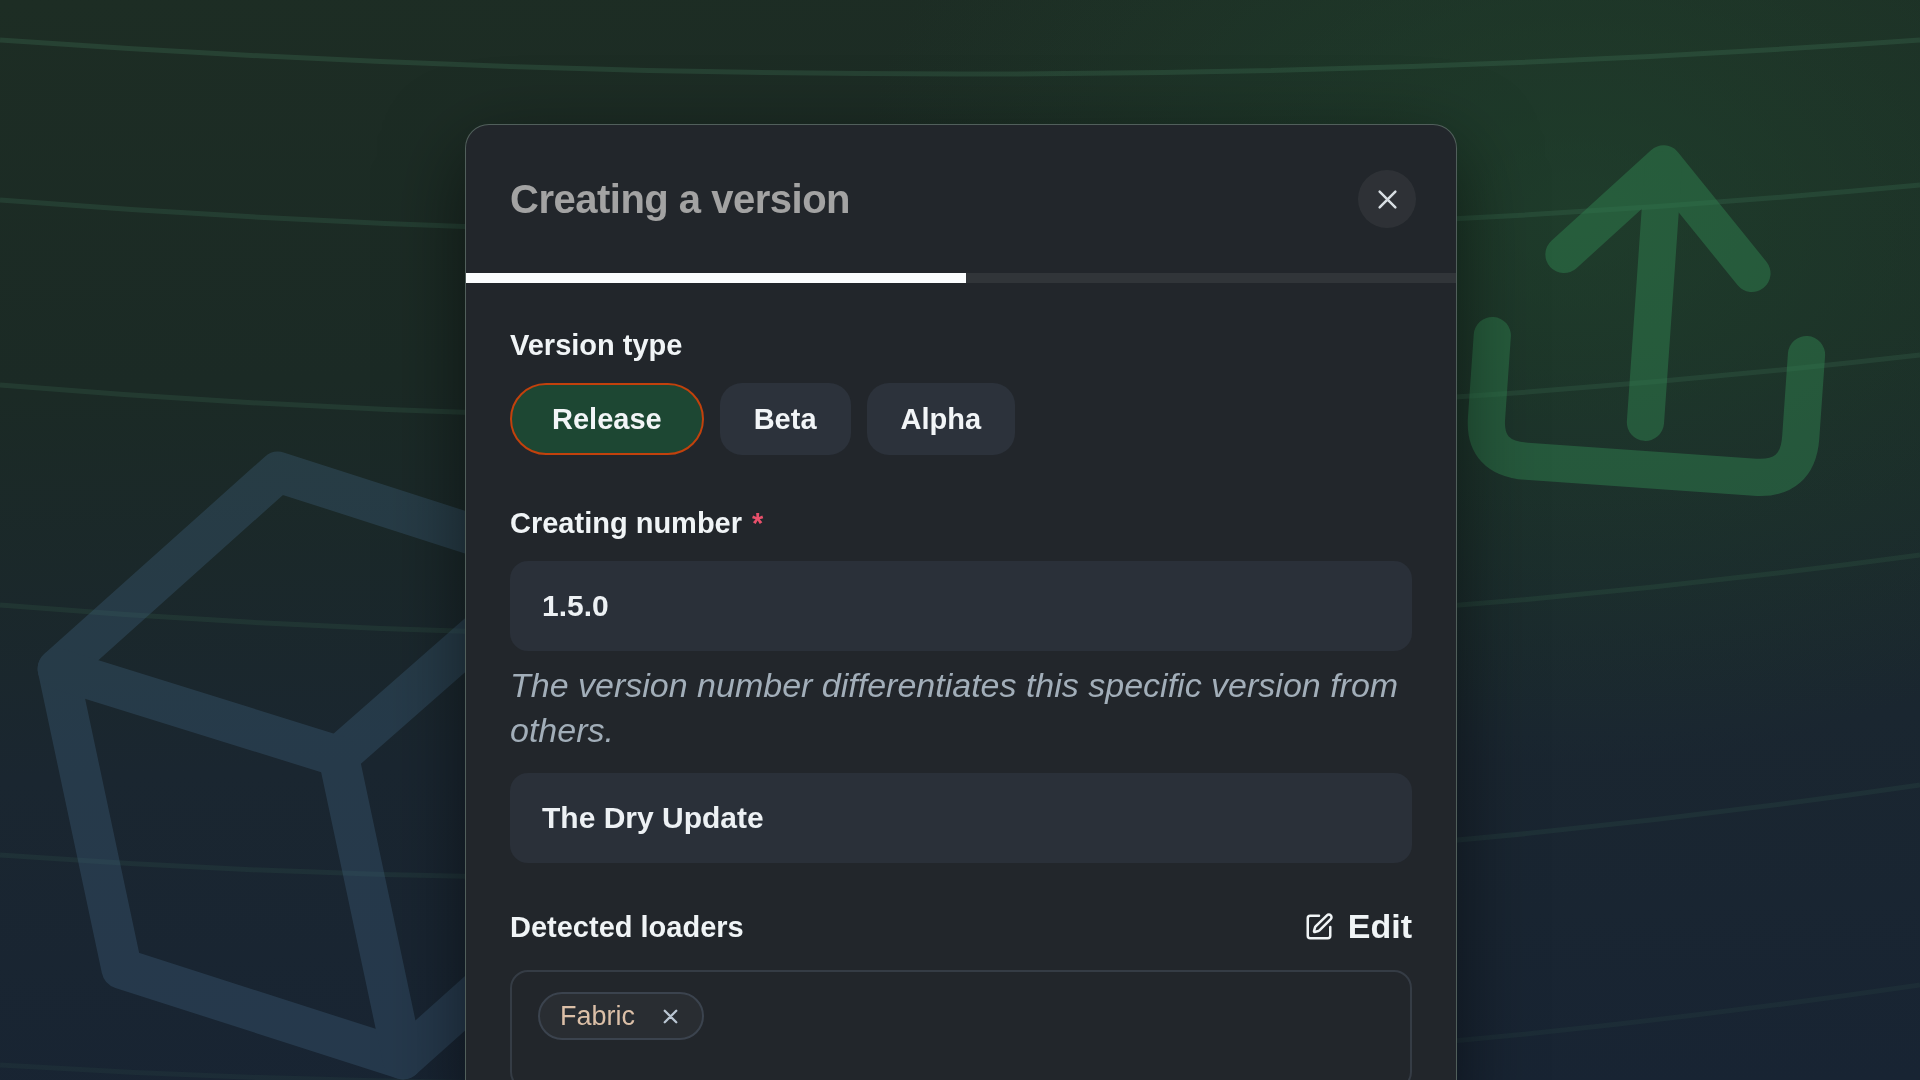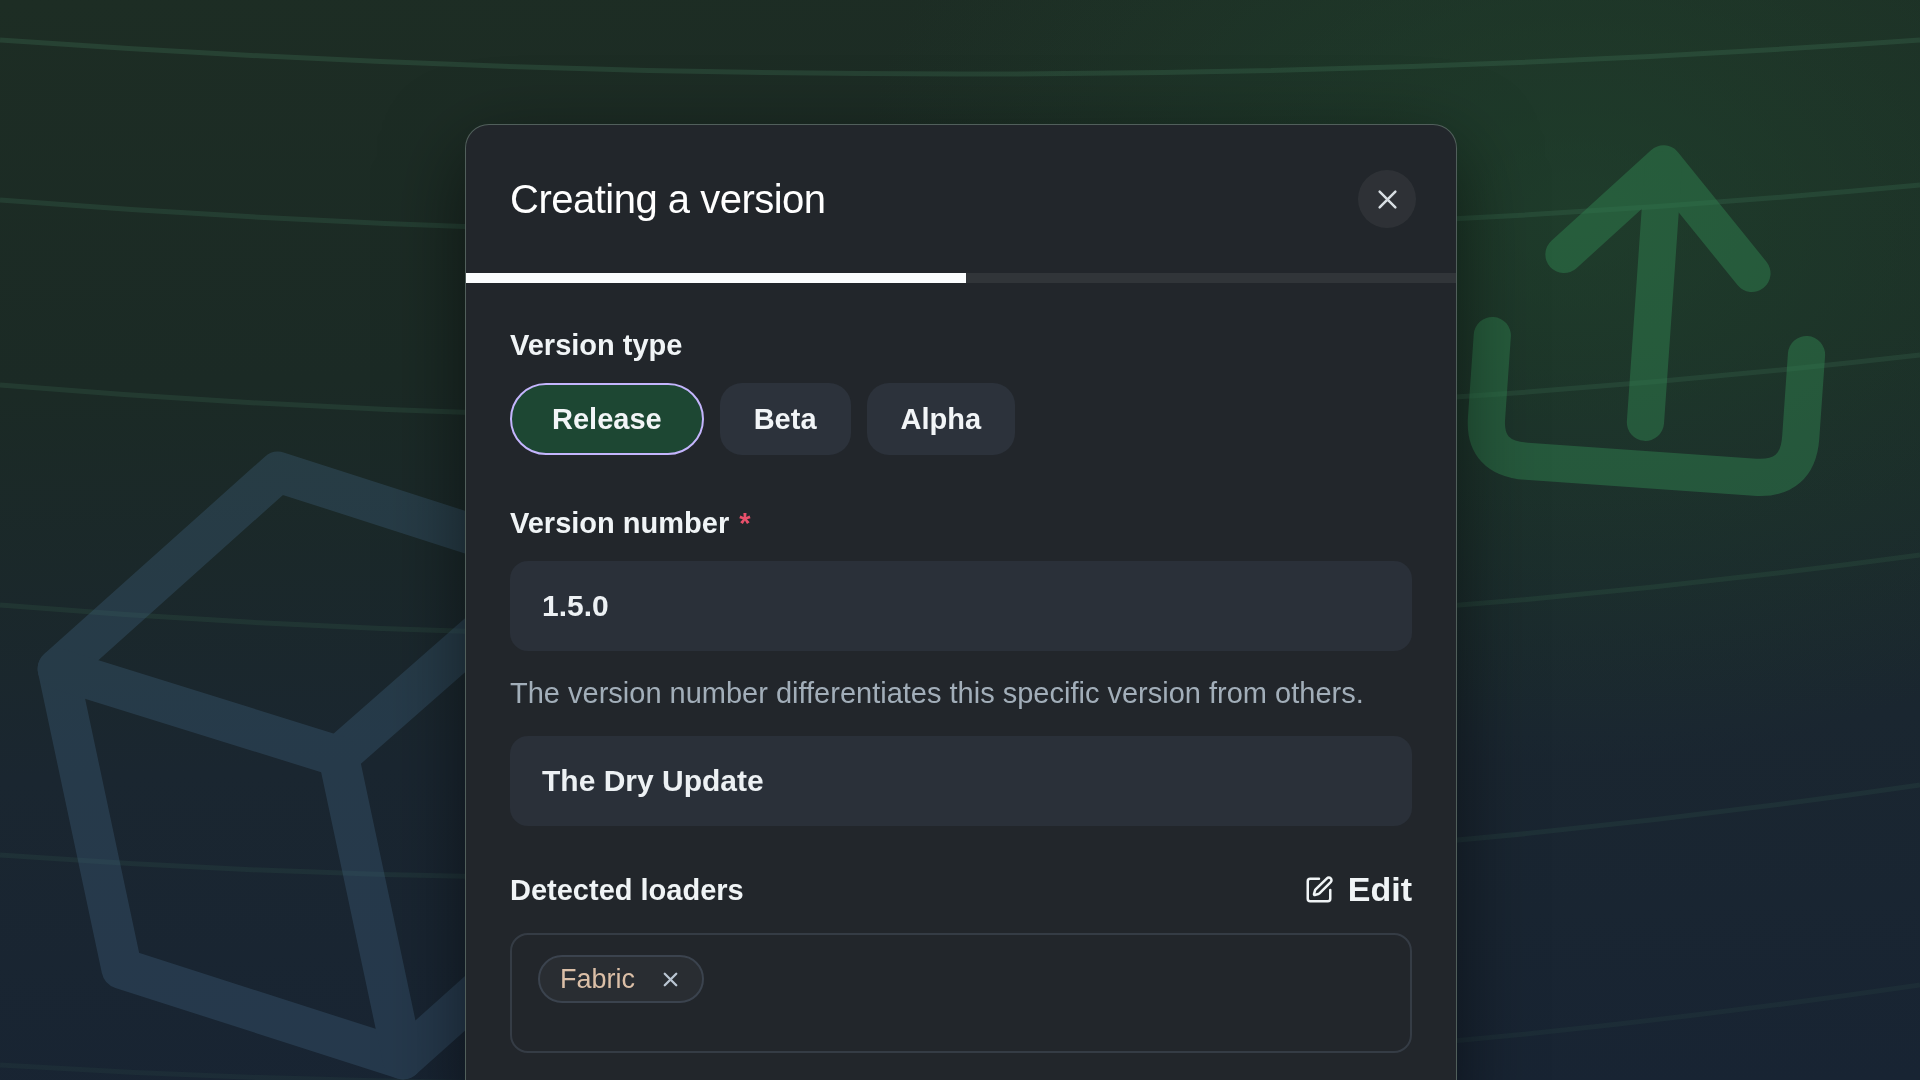--- a/index.html
+++ b/index.html
@@ -27,21 +27,21 @@
     border: 1px solid rgba(158,189,172,.38);
     border-radius: 24px;
     box-shadow: 0 26px 80px rgba(0,0,0,.5);
     overflow: hidden;
     color: #f0f4f6;
   }
   .modal-header {
     height: 148px; display: flex; align-items: center; justify-content: space-between;
     padding: 0 40px 0 44px;
   }
-  .modal-title { font-size: 40px; font-weight: 400; letter-spacing: -.5px; color: #ffffff; }
+  .modal-title { font-size: 40px; font-weight: 700; letter-spacing: -.5px; color: #a3a3a3; }
   .close-btn {
     width: 58px; height: 58px; border-radius: 50%;
     background: rgba(255,255,255,.055);
     border: none; display: flex; align-items: center; justify-content: center;
     cursor: pointer;
   }
   .progress-track { height: 10px; width: 100%; background: rgba(255,255,255,.07); }
   .progress-fill { height: 100%; width: 50.5%; background: #fbfdfe; }
 
   .modal-body { padding: 0 44px; }
@@ -51,32 +51,32 @@
   .asterisk { color: #e8506b; margin-left: 10px; font-weight: 700; }
 
   .type-row { display: flex; gap: 16px; margin-top: 20px; }
   .type-btn {
     height: 72px; border-radius: 22px; border: none;
     background: #2c323b; color: #f2f5f7;
     font-family: inherit; font-size: 29px; font-weight: 700;
     padding: 9px 34px; cursor: pointer; display: flex; align-items: center;
   }
   .type-btn.selected {
-    background: #1d4733; border: 2px solid #c4b5fd; border-radius: 36px; padding: 0 40px;
+    background: #1d4733; border: 2px solid #c2410c; border-radius: 36px; padding: 0 40px;
   }
 
   .lbl-version-number { margin-top: 50px; }
   .text-input {
     margin-top: 20px; width: 100%; height: 90px; border-radius: 18px;
     background: #2a3039; border: none; outline: none;
     color: #edf1f4; font-family: inherit; font-size: 30px; font-weight: 700;
     padding: 0 32px; display: block;
   }
   .help-text {
-    margin-top: 20px; font-size: 29px; line-height: 45px; color: #a2aeb9; max-width: 904px;
+    margin-top: 12px; font-size: 34px; line-height: 45px; color: #a2aeb9; max-width: 904px; font-style: italic;
   }
 
   .lbl-version-subtitle { margin-top: 38px; }
 
   .loaders-row { margin-top: 44px; display: flex; align-items: center; justify-content: space-between; }
   .edit-btn {
     display: flex; align-items: center; gap: 14px;
     background: transparent; border: none; cursor: pointer;
     color: #f0f4f6; font-family: inherit; font-size: 34px; font-weight: 700;
   }
@@ -144,21 +144,21 @@
   <div class="modal-body">
 
     <div class="field-label lbl-version-type">Version type</div>
     <div class="type-row">
       <button class="type-btn selected">Release</button>
       <button class="type-btn">Beta</button>
       <button class="type-btn">Alpha</button>
     </div>
 
     <div class="field-label lbl-version-number">
-      <span>Version number</span><span class="asterisk">*</span>
+      <span>Creating number</span><span class="asterisk">*</span>
     </div>
     <input class="text-input" type="text" value="1.5.0" style="">
     <div class="help-text">The version number differentiates this specific version from others.</div>
 
     <input class="text-input" type="text" value="The Dry Update" style="">
 
     <div class="loaders-row">
       <div class="field-label">Detected loaders</div>
       <button class="edit-btn">
         <span style="display:flex">

